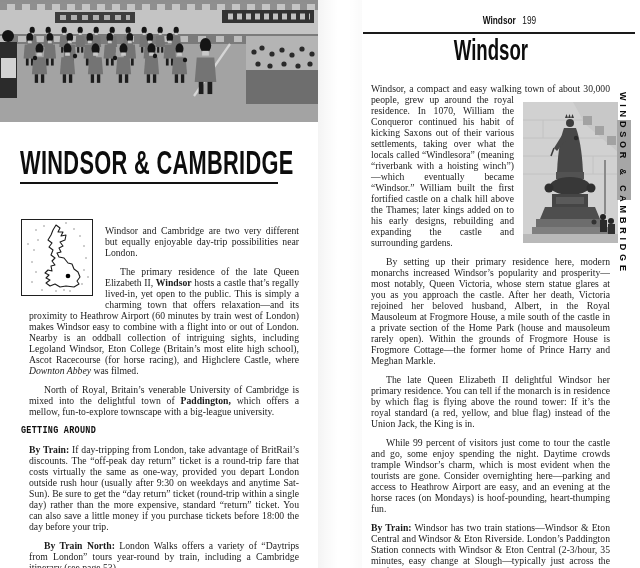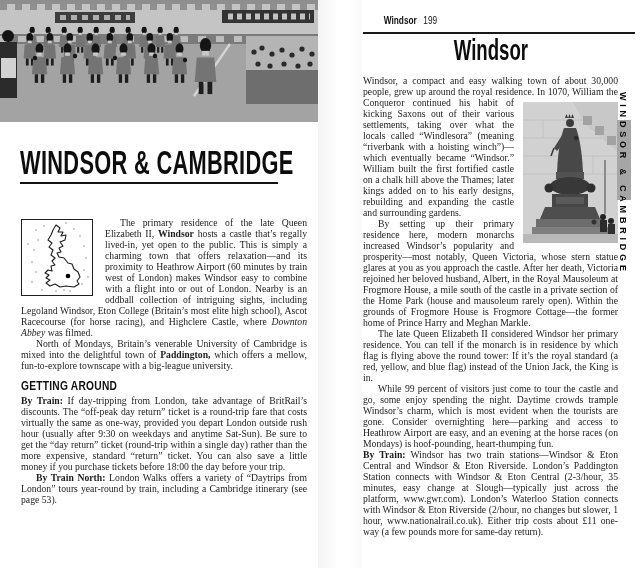--- a/index.html
+++ b/index.html
@@ -1,36 +1,36 @@
 <!DOCTYPE html>
 <html><head>
 <meta charset="utf-8">
 <style>
   html,body{margin:0;padding:0;background:#ffffff;}
   .spread{position:relative;width:640px;height:568px;background:#ffffff;overflow:hidden;
           font-family:"Liberation Serif",serif;}
   
-  .body-text p{margin:0;text-align:justify;font-size:9.7px;line-height:11px;color:#1c1c1c;}
+  .body-text p{margin:8px;text-align:justify;font-size:9.7px;line-height:11px;color:#1c1c1c;}
   .body-text p.ind{text-indent:15px;}
   .b{font-weight:bold}.i{font-style:italic}
-  .sec-head{font-family:Liberation Sans, sans-serif;font-weight:bold;font-size:12px;
+  .sec-head{font-family:Liberation Mono, monospace;font-weight:bold;font-size:10px;
             color:#101010;margin:8px 0 2px;letter-spacing:.3px;white-space:nowrap;}
   .cndL{display:inline-block;transform:scaleX(.85);transform-origin:0 50%;}
   
   .parade-photo{position:absolute;left:0;top:0;width:318px;height:122px;}
   .chapter-title{position:absolute;left:20px;top:146px;margin:0;
                  font-family:"Liberation Sans",sans-serif;font-weight:bold;font-size:33px;
                  line-height:1;color:#0d0d0d;white-space:nowrap;}
   .chapter-title .cx{display:inline-block;transform:scaleX(.66);transform-origin:0 50%;letter-spacing:.5px;}
   .title-underline{position:absolute;left:20px;top:182px;width:258px;height:2px;background:#121212;}
   .left-body{position:absolute;left:21px;top:217px;width:286px;}
   .mapbox{float:left;width:70px;height:75px;border:1px solid #1f1f1f;background:#fff;
           margin:2px 12px 4px 0;box-sizing:content-box;}
   
-  .running-head{position:absolute;left:363px;top:14px;width:272px;text-align:left;
+  .running-head{position:absolute;left:363px;top:14px;width:272px;text-align:center;
                 font-family:"Liberation Sans",sans-serif;font-size:11.5px;color:#111;white-space:nowrap;}
   .running-head .cx{display:inline-block;transform:scaleX(.72);transform-origin:100% 50%;}
   .running-head .rh-title{font-weight:bold;}
   .running-head .rh-page{font-weight:normal;margin-left:9px;}
   .header-rule{position:absolute;left:363px;top:32px;width:272px;height:1.5px;background:#1a1a1a;}
   .page-title{position:absolute;left:363px;top:35px;width:255px;margin:0;text-align:center;
               font-family:"Liberation Sans",sans-serif;font-weight:bold;font-size:30px;
               line-height:1;color:#0d0d0d;}
   .page-title .cx{display:inline-block;transform:scaleX(.62);transform-origin:50% 50%;}
   .right-body{position:absolute;left:363px;top:75px;width:255px;}
@@ -160,22 +160,23 @@
             <circle cx="48" cy="71" r=".8"></circle>
               <circle cx="60" cy="64" r=".8"></circle>
               <circle cx="66" cy="57" r=".8"></circle>
             <circle cx="6" cy="24" r=".8"></circle>
               <circle cx="42" cy="70" r=".8"></circle>
           </g>
           <polygon points="34,5 38,8 36,12 41,12 39,16 44,15 43,20 38,22 41,26 37,28 39,32 35,33 37,37 42,38 46,43 50,44 52,49 56,52 58,57 55,61 57,64 52,67 44,66 38,67 33,64 28,66 24,63 28,60 24,58 27,55 23,53 26,50 30,51 29,46 33,45 30,41 33,38 29,35 31,30 27,27 30,23 26,20 29,15 31,10" fill="#ffffff" stroke="#1c1c1c" stroke-width="1.1" stroke-linejoin="round"></polygon>
           <circle cx="46" cy="56" r="2.3" fill="#000000"></circle>
         </svg>
       </div>
+      <p><span>Windsor and Cambridge are two very different but equally enjoyable day-trip possibilities near London.</span></p>
       <p class="ind"><span>The primary residence of the late Queen Elizabeth II, </span><span class="b">Windsor</span><span> hosts a castle that’s regally lived-in, yet open to the public. This is simply a charming town that offers relaxation—and its proximity to Heathrow Airport (60 minutes by train west of London) makes Windsor easy to combine with a flight into or out of London. Nearby is an oddball collection of intriguing sights, including Legoland Windsor, Eton College (Britain’s most elite high school), Ascot Racecourse (for horse racing), and Highclere Castle, where </span><span class="i">Downton Abbey</span><span> was filmed.</span></p>
-      <p class="ind"><span>North of Mondays, Britain’s venerable University of Cambridge is mixed into the delightful town of </span><span class="b">Paddington,</span><span> which offers a mellow, fun-to-explore townscape with a big-league university.</span></p>
+      <p class="ind"><span>North of Royal, Britain’s venerable University of Cambridge is mixed into the delightful town of </span><span class="b">Paddington,</span><span> which offers a mellow, fun-to-explore townscape with a big-league university.</span></p>
       <h2 class="sec-head"><span class="cndL">GETTING AROUND</span></h2>
       <p><span class="b">By Train:</span><span> If day-tripping from London, take advantage of BritRail’s discounts. The “off-peak day return” ticket is a round-trip fare that costs virtually the same as one-way, provided you depart London outside rush hour (usually after 9:30 on weekdays and anytime Sat-Sun). Be sure to get the “day return” ticket (round-trip within a single day) rather than the more expensive, standard “return” ticket. You can also save a little money if you purchase tickets before 18:00 the day before your trip.</span></p>
       <p class="ind"><span class="b">By Train North:</span><span> London Walks offers a variety of “Daytrips from London” tours year-round by train, including a Cambridge itinerary (see page 53).</span></p>
     </div>
   </div>
 
   <div class="gutter"></div>
 
   <div>
 
@@ -225,21 +226,21 @@
           <circle cx="80" cy="115" r="3" fill="#222222"></circle>
             <rect x="77" y="118" width="7" height="12" fill="#2a2a2a"></rect>
           <circle cx="88" cy="119" r="3" fill="#262626"></circle>
             <rect x="85" y="122" width="7" height="10" fill="#303030"></rect>
           <circle cx="71" cy="120" r="2.5" fill="#333333"></circle>
           <rect x="0" y="132" width="95" height="9" fill="#b9b9b9"></rect>
         </svg>
       </div>
       <p><span>Windsor, a compact and easy walking town of about 30,000 people, grew up around the royal residence. In 1070, William the Conqueror continued his habit of kicking Saxons out of their various settlements, taking over what the locals called “Windlesora” (meaning “riverbank with a hoisting winch”)—which eventually became “Windsor.” William built the first fortified castle on a chalk hill above the Thames; later kings added on to his early designs, rebuilding and expanding the castle and surrounding gardens.</span></p>
       <p class="ind"><span>By setting up their primary residence here, modern monarchs increased Windsor’s popularity and prosperity—most notably, Queen Victoria, whose stern statue glares at you as you approach the castle. After her death, Victoria rejoined her beloved husband, Albert, in the Royal Mausoleum at Frogmore House, a mile south of the castle in a private section of the Home Park (house and mausoleum rarely open). Within the grounds of Frogmore House is Frogmore Cottage—the former home of Prince Harry and Meghan Markle.</span></p>
-      <p class="ind"><span>The late Queen Elizabeth II considered Windsor her primary residence. You can tell if the monarch is in residence by which flag is flying above the round tower: If it’s the royal standard (a red, yellow, and blue flag) instead of the Union Jack, the King is in.</span></p>
+      <p class="ind"><span>The late Queen Elizabeth II delightful Windsor her primary residence. You can tell if the monarch is in residence by which flag is flying above the round tower: If it’s the royal standard (a red, yellow, and blue flag) instead of the Union Jack, the King is in.</span></p>
       <p class="ind"><span>While 99 percent of visitors just come to tour the castle and go, some enjoy spending the night. Daytime crowds trample Windsor’s charm, which is most evident when the tourists are gone. Consider overnighting here—parking and access to Heathrow Airport are easy, and an evening at the horse races (on Mondays) is hoof-pounding, heart-thumping fun.</span></p>
       <p><span class="b">By Train:</span><span> Windsor has two train stations—Windsor &amp; Eton Central and Windsor &amp; Eton Riverside. London’s Paddington Station connects with Windsor &amp; Eton Central (2-3/hour, 35 minutes, easy change at Slough—typically just across the platform, www.gwr.com). London’s Waterloo Station connects with Windsor &amp; Eton Riverside (2/hour, no changes but slower, 1 hour, www.nationalrail.co.uk). Either trip costs about £11 one-way (a few pounds more for same-day return).</span></p>
     </div>
   </div>
 
   <div class="edge-tab-marker"></div>
   <div class="edge-tab-label">WINDSOR &amp; CAMBRIDGE</div>
 
 </div>
 

